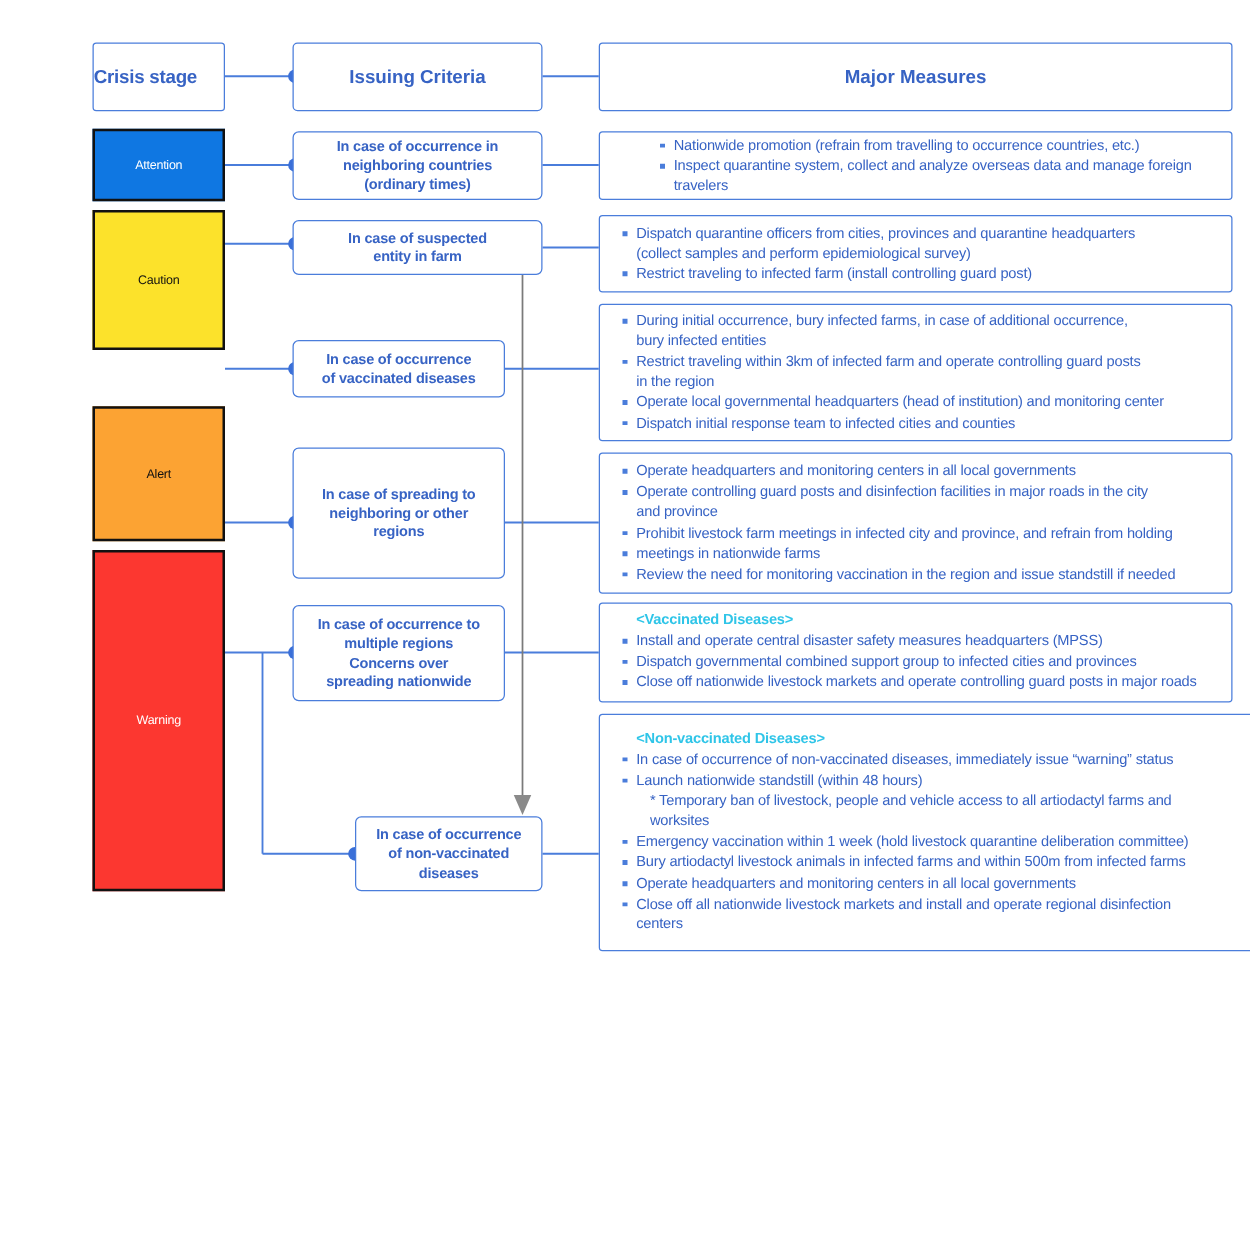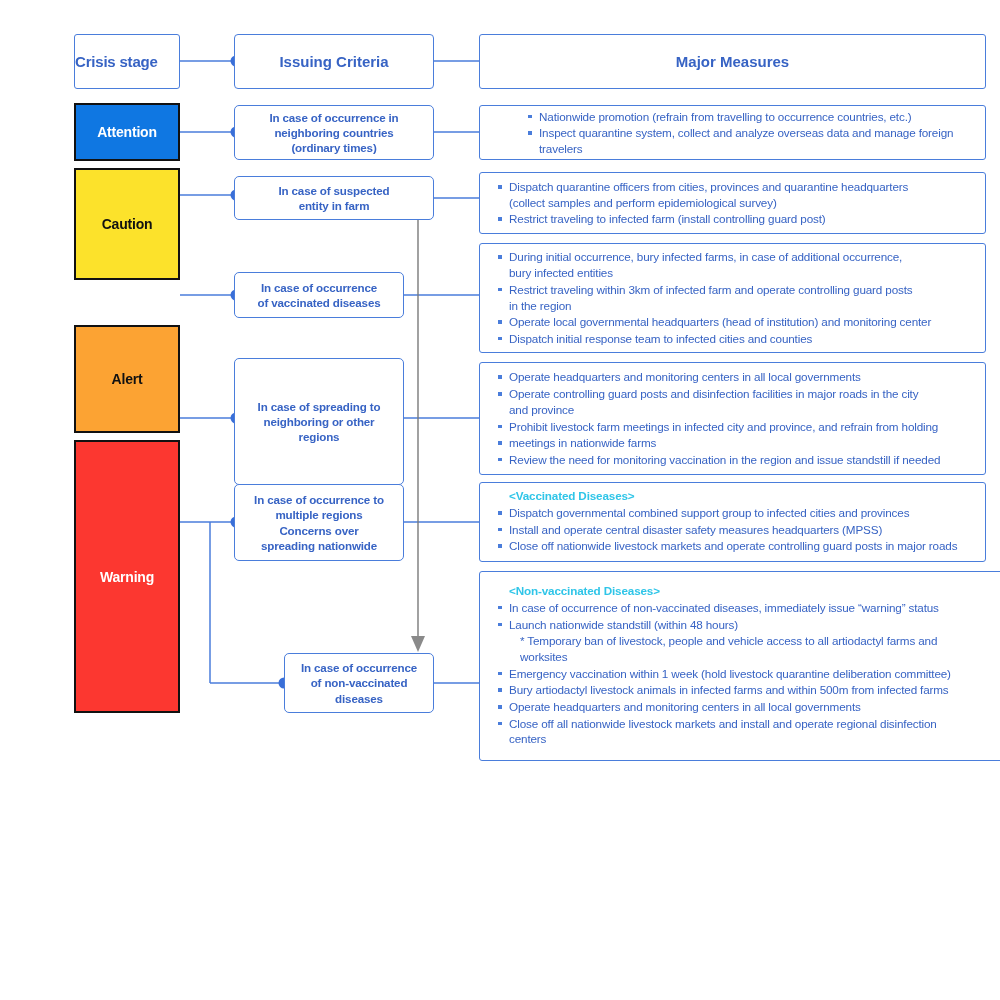--- a/index.html
+++ b/index.html
@@ -19,21 +19,21 @@
 
   
   .stage-head{
     border:1px solid #4a7ddb;border-radius:3px;background:#fff;
     display:flex;align-items:center;justify-content:flex-start;
     color:#3763c4;font-weight:bold;font-size:15px;letter-spacing:-.2px;
   }
   .stage-cell{
     border:2px solid #111;
     display:flex;align-items:center;justify-content:center;
-    font-weight:bold;font-size:14px;letter-spacing:-.2px;
+    font-weight:normal;font-size:10px;letter-spacing:-.2px;
     text-align:left;
   }
 
   
   .crit-head{
     border:1px solid #4a7ddb;border-radius:4px;background:#fff;
     display:flex;align-items:center;justify-content:center;
     color:#3763c4;font-weight:bold;font-size:15px;
   }
   .crit{
@@ -146,21 +146,21 @@
   </div>
 
   <div class="abs crit" style="left:234px;top:176px;width:200px;height:44px;">
     <span class="nl">In case of suspected<br>entity in farm</span>
   </div>
 
   <div class="abs crit" style="left:234px;top:272px;width:170px;height:46px;">
     <span class="nl">In case of occurrence<br>of vaccinated diseases</span>
   </div>
 
-  <div class="abs crit" style="left:234px;top:358px;width:170px;height:127px;">
+  <div class="abs crit" style="left:234px;top:358px;width:170px;height:105px;">
     <span class="nl">In case of spreading to<br>neighboring or other<br>regions</span>
   </div>
 
   <div class="abs crit" style="left:234px;top:484px;width:170px;height:77px;">
     <span class="nl">In case of occurrence to<br>multiple regions<br>Concerns over<br>spreading nationwide</span>
   </div>
 
   <div class="abs crit" style="left:284px;top:653px;width:150px;height:60px;">
     <span class="nl">In case of occurrence<br>of non-vaccinated<br>diseases</span>
   </div>
@@ -198,22 +198,22 @@
         <li>Operate controlling guard posts and disinfection facilities in major roads in the city<br>and province</li>
         <li>Prohibit livestock farm meetings in infected city and province, and refrain from holding</li>
         <li>meetings in nationwide farms</li>
         <li>Review the need for monitoring vaccination in the region and issue standstill if needed</li>
       </ul>
   </div>
 
   <div class="abs meas" style="left:479px;top:482px;width:507px;height:80px;">
     <div class="grp-title">&lt;Vaccinated Diseases&gt;</div>
     <ul>
+        <li>Install and operate central disaster safety measures headquarters (MPSS)</li>
         <li>Dispatch governmental combined support group to infected cities and provinces</li>
-        <li>Install and operate central disaster safety measures headquarters (MPSS)</li>
         <li>Close off nationwide livestock markets and operate controlling guard posts in major roads</li>
       </ul>
   </div>
 
   <div class="abs meas" style="left:479px;top:571px;width:593px;height:190px;">
     <div class="grp-title">&lt;Non-vaccinated Diseases&gt;</div>
     <ul>
         <li>In case of occurrence of non-vaccinated diseases, immediately issue “warning” status</li>
         <li>Launch nationwide standstill (within 48 hours)</li>
         <li class="sub nobullet">* Temporary ban of livestock, people and vehicle access to all artiodactyl farms and<br>worksites</li>

